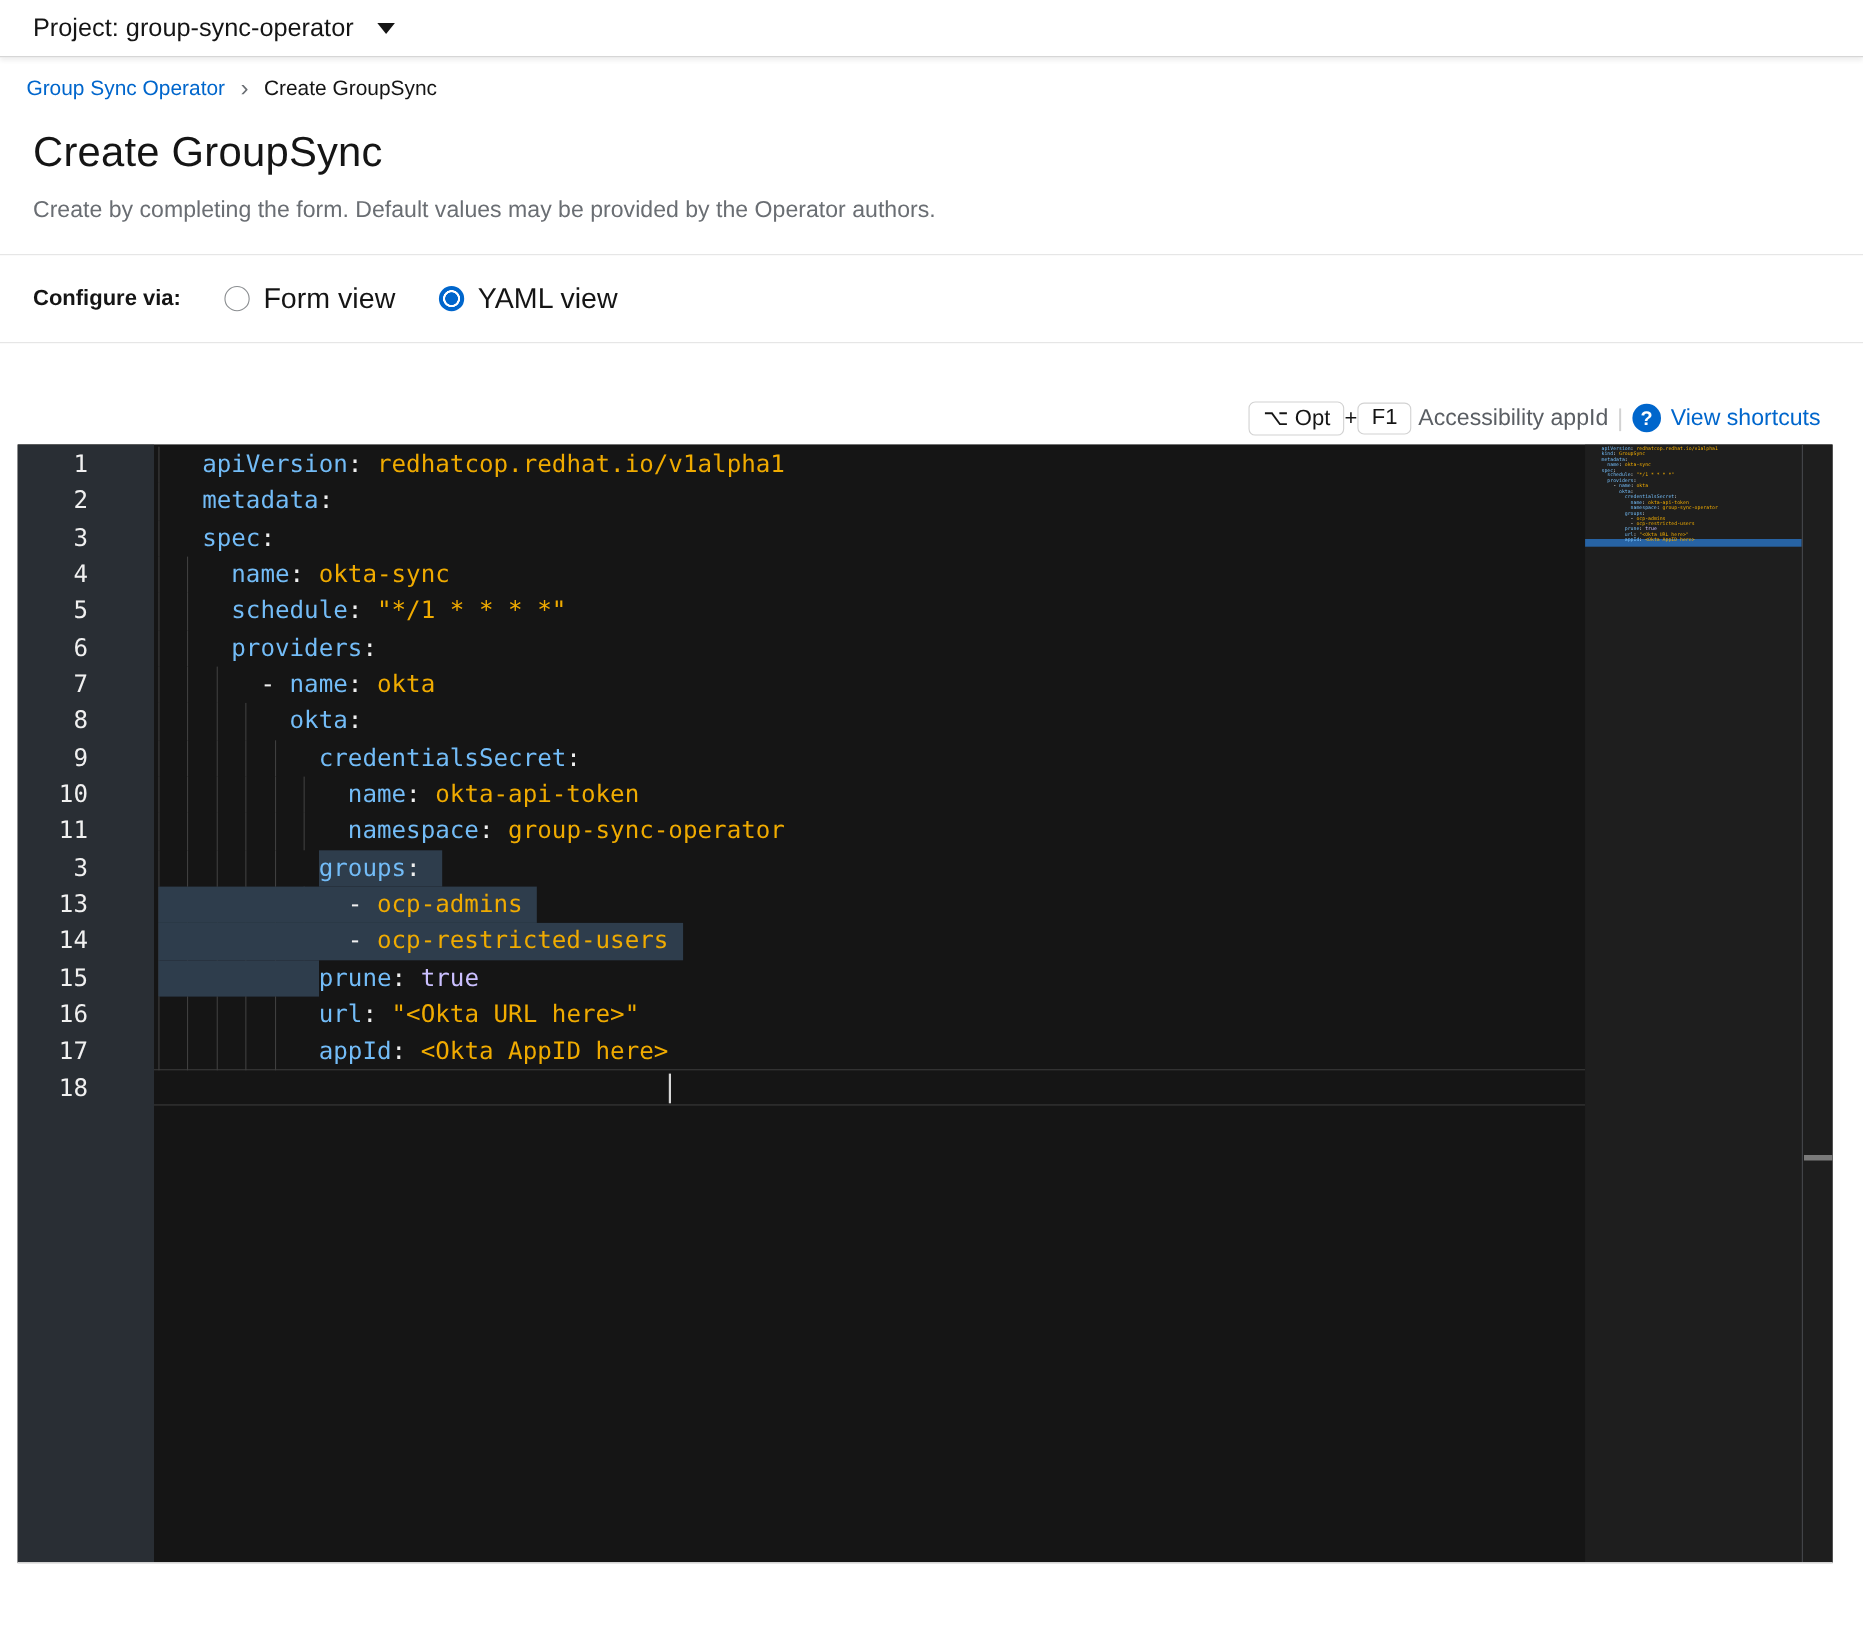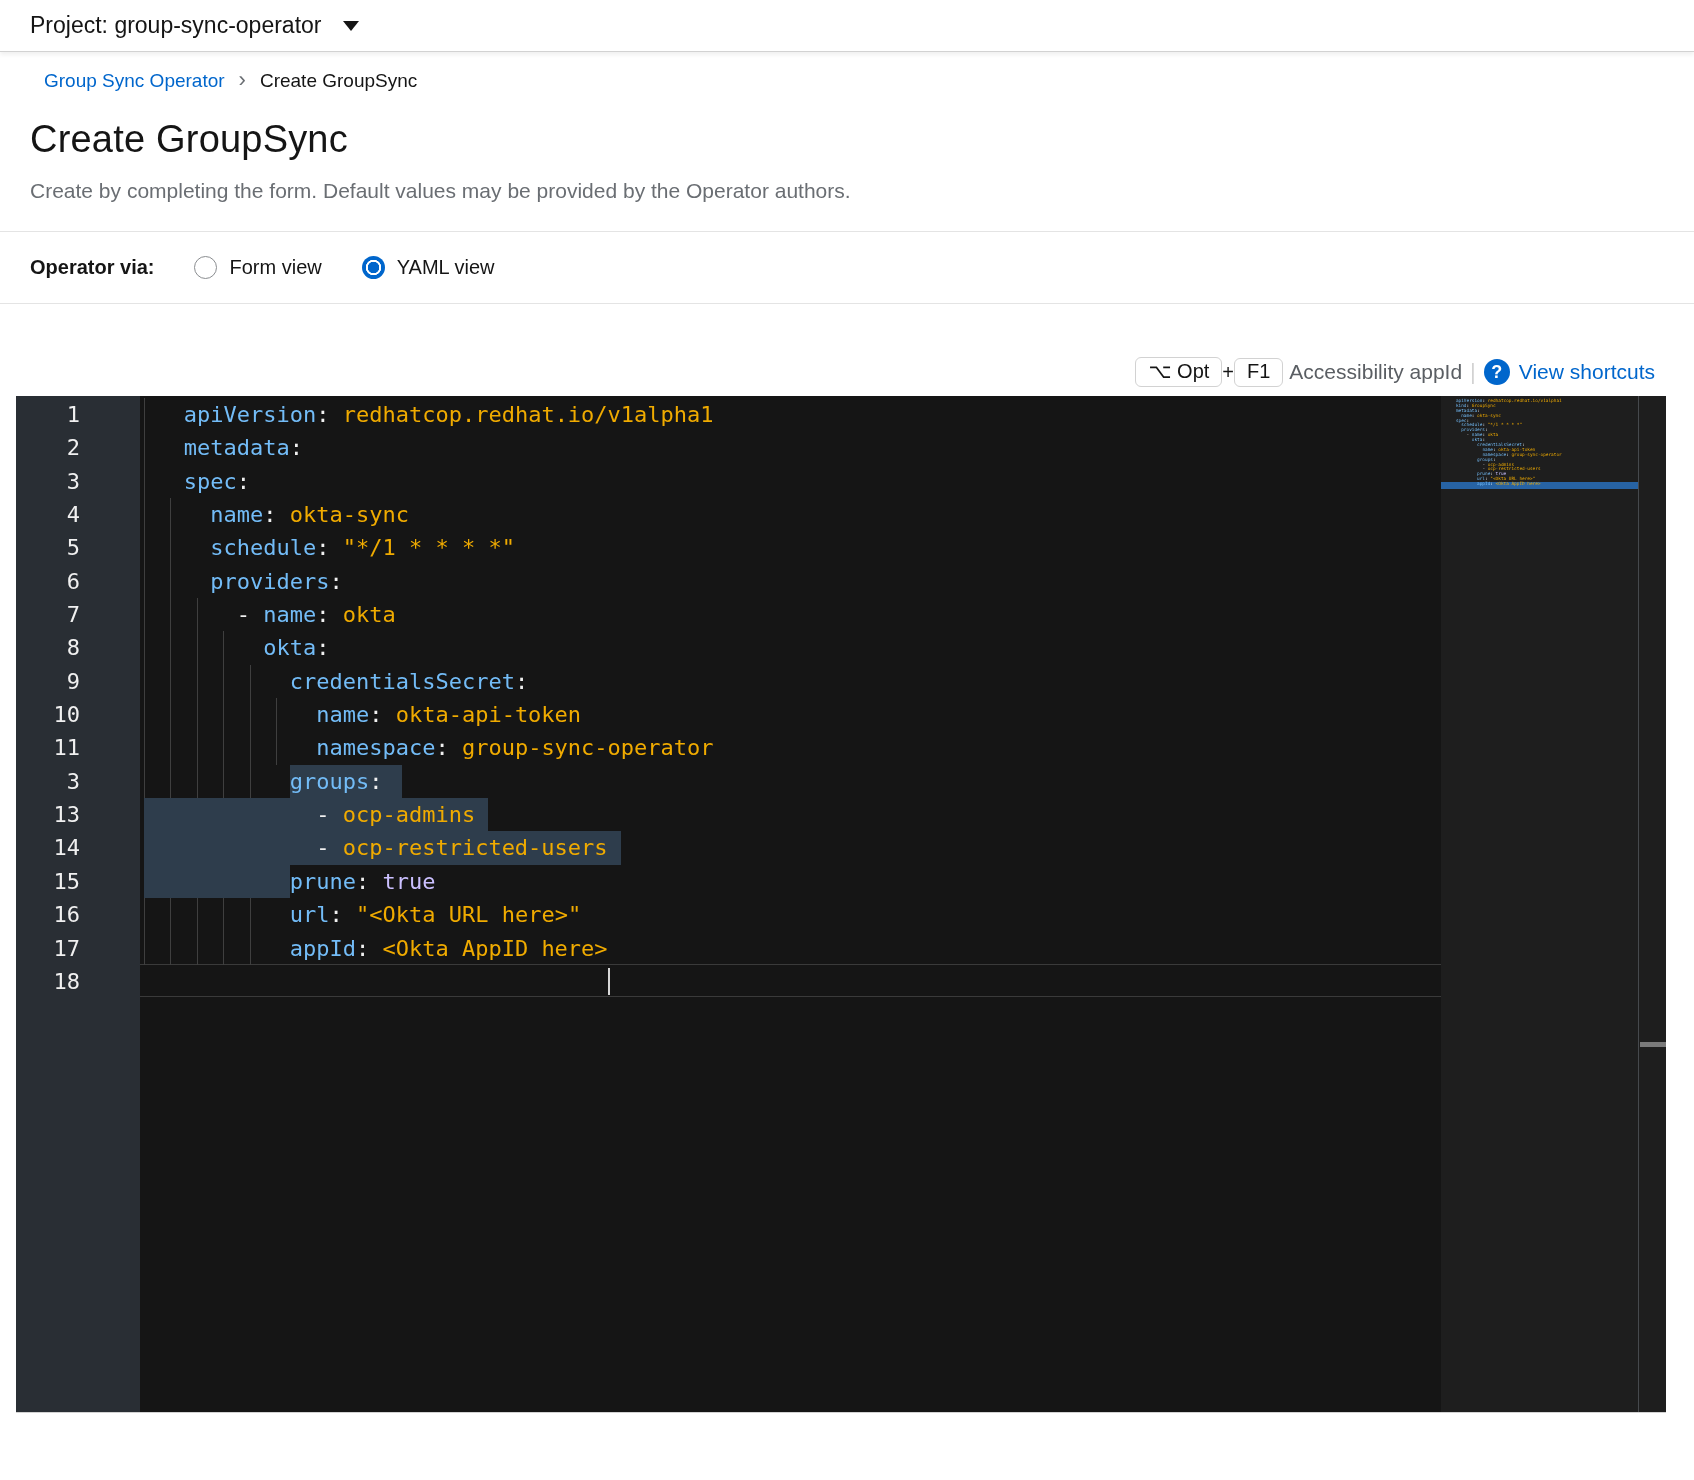--- a/index.html
+++ b/index.html
@@ -9,40 +9,40 @@
   
   .project-bar { height:52px; display:flex; align-items:center; padding:0 30px;
     background:#fff; border-bottom:1px solid #d2d2d2; box-shadow:0 3px 4px rgba(0,0,0,.06);
     position:relative; z-index:5; }
   .project-bar .ptext { font-size:23px; }
   .caret-down { display:inline-block; width:0; height:0; margin-left:22px;
     border-left:8px solid transparent; border-right:8px solid transparent;
     border-top:10px solid #151515; }
 
   
-  .breadcrumb { display:flex; align-items:center; gap:14px; padding:18px 30px 14px 44px; }
+  .breadcrumb { display:flex; align-items:center; gap:14px; padding:18px 30px 14px 24px; }
   .crumb-link { color:#0066cc; font-size:19px; text-decoration:none; cursor:pointer; }
   .crumb-sep { color:#6a6e73; font-size:22px; line-height:1; transform:translateY(-1px); }
   .crumb-current { color:#151515; font-size:19px; }
 
   
   .title-block { padding:12px 30px 0 30px; }
   .page-title { font-size:38px; font-weight:500; letter-spacing:.2px; color:#151515; }
   .page-desc { margin-top:18px; font-size:21px; color:#6a6e73; }
 
   .hr { height:1px; background:#e4e4e4; margin-top:28px; }
 
   
   .configure-row { display:flex; align-items:center; padding:24px 30px; gap:26px; }
   .configure-label { font-size:20px; font-weight:700; }
   .radio-opt { display:flex; align-items:center; gap:12px; margin-left:14px; cursor:pointer; }
   .radio-circle { width:23px; height:23px; border-radius:50%; border:1.5px solid #8a8d90; background:#fff; }
   .radio-circle.checked { border:none;
     background:radial-gradient(circle, #0066cc 0 5.5px, #ffffff 6px 7.5px, #0066cc 8px); }
-  .radio-label { font-size:20px; }
+  .radio-label { font-size:26px; }
 
   
   .editor-toolbar { display:flex; justify-content:flex-end; align-items:center;
     margin:50px 39px 6px 0; height:36px; }
   .keycap { border:1px solid #d2d2d2; border-radius:6px; padding:1px 12px 3px 12px;
     font-size:20px; color:#151515; background:#fff; }
   .plus { font-size:20px; color:#151515; }
   .a11y-help { font-size:21px; color:#5a5e63; margin-left:6px; cursor:pointer; }
   .tb-pipe { color:#d2d2d2; font-size:22px; margin:0 8px; }
   .help-circle { width:26px; height:26px; border-radius:50%; background:#0066cc; color:#fff;
@@ -99,21 +99,21 @@
 </div>
 
 <div class="title-block">
   <div class="page-title">Create GroupSync</div>
   <div class="page-desc">Create by completing the form. Default values may be provided by the Operator authors.</div>
 </div>
 
 <div class="hr"></div>
 
 <div class="configure-row">
-  <span class="configure-label">Operator via:</span>
+  <span class="configure-label">Configure via:</span>
   <span class="radio-opt">
     <span class="radio-circle"></span>
     <span class="radio-label">Form view</span>
   </span>
   <span class="radio-opt">
     <span class="radio-circle checked"></span>
     <span class="radio-label">YAML view</span>
   </span>
 </div>
 

